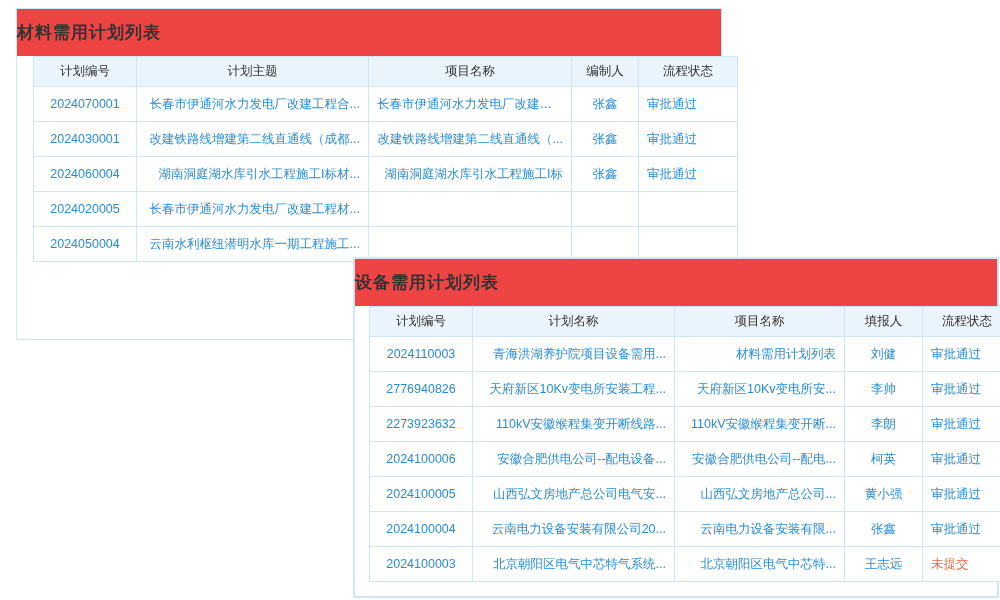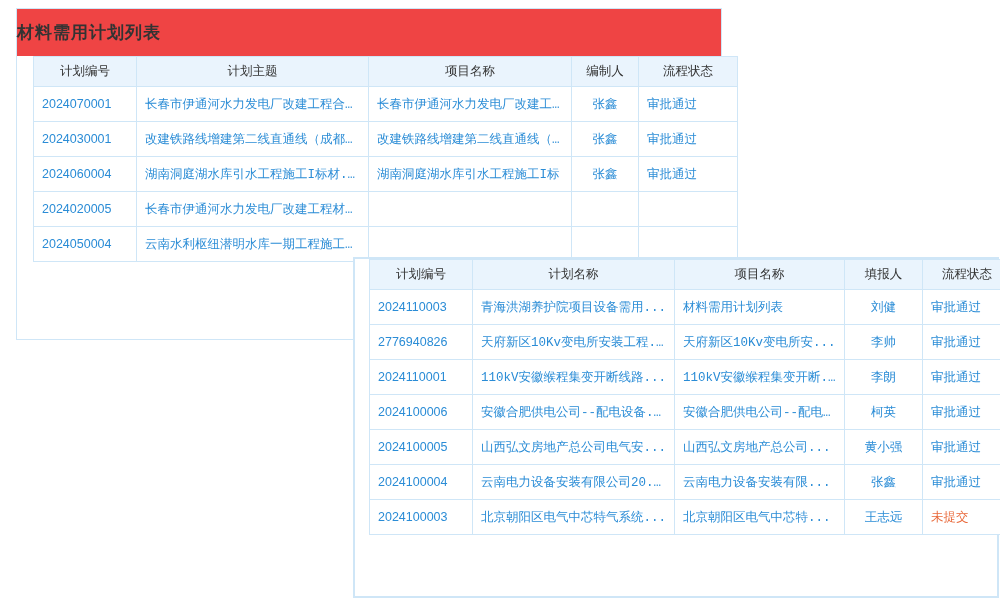--- a/index.html
+++ b/index.html
@@ -50,22 +50,22 @@
     height: 35px;
     border: 1px solid #cfe6f7;
     padding: 0 8px;
     box-sizing: border-box;
     color: #2a8cd6;
     white-space: nowrap;
     overflow: hidden;
     text-overflow: ellipsis;
     background: #ffffff;
   }
-  td.c-code { text-align: left; color: #2a8cd6; }
-  td.c-text { text-align: left; color: #2a8cd6; font-family: Liberation Mono, monospace; }
+  td.c-code { text-align: center; color: #2a8cd6; }
+  td.c-text { text-align: right; color: #2a8cd6; }
   td.c-person { text-align: center; color: #2a8cd6; }
   td.c-status { text-align: left; color: #2a8cd6; }
   td.c-status.warn { color: #e96a3c; }
 
   
   #panelA {
     left: 16px;
     top: 8px;
     width: 706px;
     height: 332px;
@@ -154,20 +154,21 @@
               <td class="c-text"></td>
               <td class="c-person"></td>
               <td class="c-status"></td>
             </tr>
           </tbody>
       </table>
     </div>
   </div>
 
   <div class="panel" id="panelB">
+    <div class="panel-title">设备需用计划列表</div>
     <div class="tbl-wrap">
       <table class="grid">
         <colgroup>
           <col class="w1">
             <col class="w2">
             <col class="w3">
             <col class="w4">
             <col class="w5">
         </colgroup>
         <thead>
@@ -188,21 +189,21 @@
               <td class="c-status">审批通过</td>
             </tr>
             <tr>
               <td class="c-code">2776940826</td>
               <td class="c-text">天府新区10Kv变电所安装工程...</td>
               <td class="c-text">天府新区10Kv变电所安...</td>
               <td class="c-person">李帅</td>
               <td class="c-status">审批通过</td>
             </tr>
             <tr>
-              <td class="c-code">2024110001</td>
+              <td class="c-code">2273923632</td>
               <td class="c-text">110kV安徽缑程集变开断线路...</td>
               <td class="c-text">110kV安徽缑程集变开断...</td>
               <td class="c-person">李朗</td>
               <td class="c-status">审批通过</td>
             </tr>
             <tr>
               <td class="c-code">2024100006</td>
               <td class="c-text">安徽合肥供电公司--配电设备...</td>
               <td class="c-text">安徽合肥供电公司--配电...</td>
               <td class="c-person">柯英</td>

